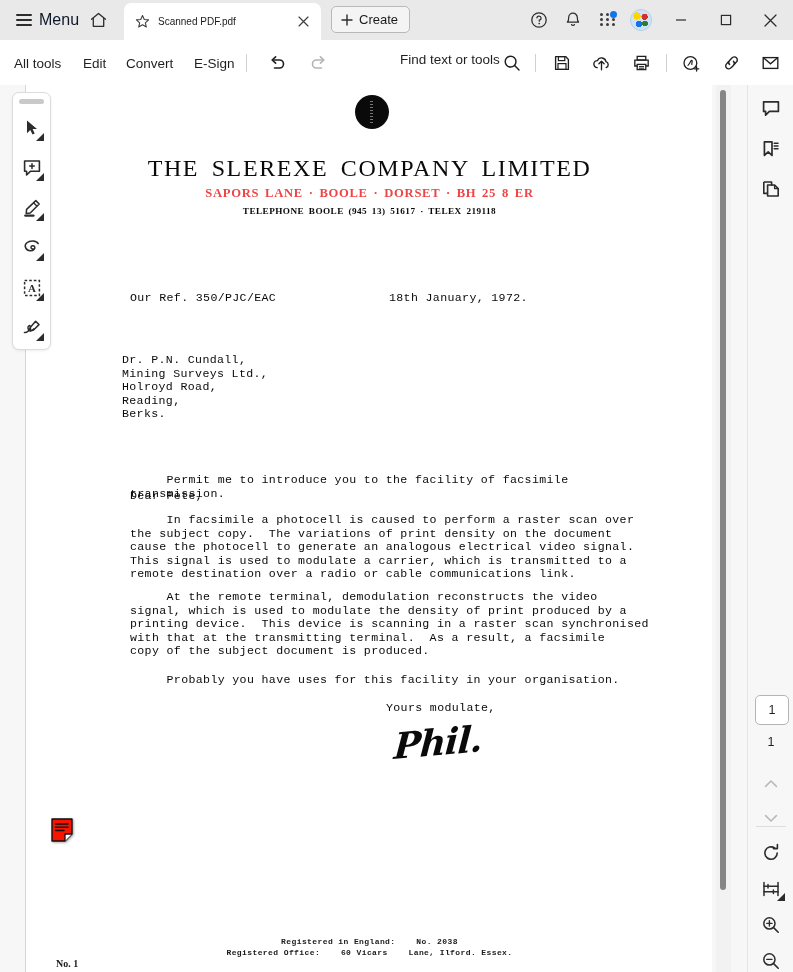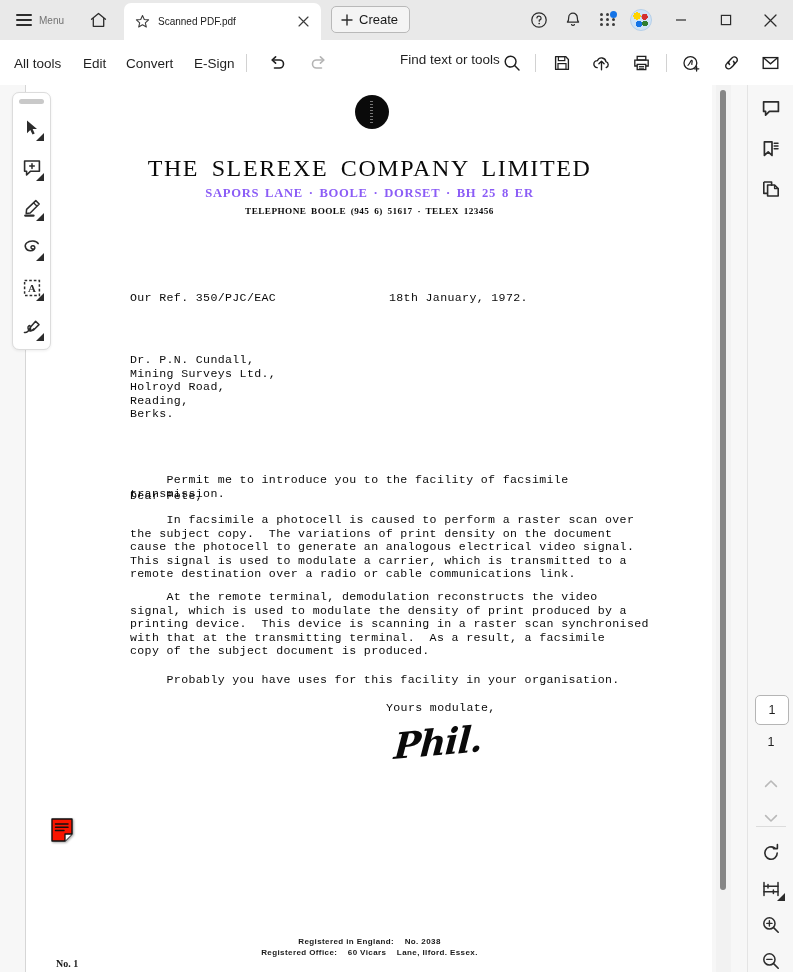--- a/index.html
+++ b/index.html
@@ -19,21 +19,21 @@
   .tb-menu{
     position:absolute;left:10px;top:8px;height:24px;
     display:flex;align-items:center;gap:7px;padding:0 6px;
     border-radius:4px;cursor:pointer;
   }
   .hamburger{display:inline-block;width:16px;height:12px;position:relative;}
   .hamburger i{position:absolute;left:0;width:16px;height:1.6px;background:#2c2c2c;border-radius:1px;}
   .hamburger i:nth-child(1){top:0;}
   .hamburger i:nth-child(2){top:5px;}
   .hamburger i:nth-child(3){top:10px;}
-  .tb-menu span{font-size:10px;color:#737373;}
+  .tb-menu span{font-size:16px;color:#0f172a;}
 
   .tb-home{position:absolute;left:85px;top:8px;width:26px;height:24px;display:flex;align-items:center;justify-content:center;cursor:pointer;border-radius:4px;}
 
   .tab{
     position:absolute;left:124px;top:3px;width:197px;height:37px;
     background:#ffffff;border-radius:7px 7px 0 0;
     display:flex;align-items:center;
   }
   .tab .star{margin-left:11px;}
   .tab .tlabel{
@@ -137,49 +137,49 @@
     opacity:.55;
   }
   .co-name{
     position:absolute;left:0;top:70px;width:687px;text-align:center;
     font-family:"Liberation Serif", serif;font-weight:normal;font-size:24px;
     letter-spacing:1.6px;word-spacing:5px;color:#0a0a0a;
   }
   .co-addr{
     position:absolute;left:0;top:101px;width:687px;text-align:center;
     font-family:"Liberation Serif", serif;font-weight:bold;font-size:12.6px;
-    letter-spacing:.7px;word-spacing:2px;color:#8b5cf6;
+    letter-spacing:.7px;word-spacing:2px;color:#ef4444;
   }
   .co-tel{
     position:absolute;left:0;top:121px;width:687px;text-align:center;
     font-family:"Liberation Serif", serif;font-weight:bold;font-size:9.2px;
     letter-spacing:.45px;word-spacing:2px;color:#0a0a0a;
   }
   .mono{
     font-family:"Liberation Mono","DejaVu Sans Mono",monospace;
     font-size:11.6px;line-height:13.6px;color:#0a0a0a;white-space:pre;letter-spacing:.35px;
   }
   .ref{position:absolute;left:104px;top:206px;}
   .date{position:absolute;left:363px;top:206px;}
-  .addressee{position:absolute;left:104px;top:268px;}
+  .addressee{position:absolute;left:96px;top:268px;}
   .salutation{position:absolute;left:104px;top:360px;margin-top:44px;}
   .para1{position:absolute;left:104px;top:388px;}
   .para2{position:absolute;left:104px;top:428px;}
   .para3{position:absolute;left:104px;top:505px;}
   .para4{position:absolute;left:104px;top:588px;}
   .closing{position:absolute;left:360px;top:616px;}
   .signature{
     position:absolute;left:368px;top:636px;
     font-family:"DejaVu Serif", serif;font-style:italic;font-weight:bold;
     font-size:36px;color:#0a0a0a;transform:rotate(-5deg) skewX(-9deg);letter-spacing:-1px;
   }
   .signer{position:absolute;left:360px;top:706px;}
   .footer{
     position:absolute;left:0;top:851px;width:687px;text-align:center;
-    font-family:Liberation Sans, sans-serif;font-weight:bold;font-size:8px;
+    font-family:Liberation Mono, monospace;font-weight:bold;font-size:8px;
     line-height:11px;letter-spacing:.4px;color:#1a1a1a;white-space:pre;
   }
   .pageno{
     position:absolute;left:30px;top:873px;
     font-family:"Liberation Serif", serif;font-weight:bold;font-size:10px;color:#1a1a1a;
   }
   .sticky{
     position:absolute;left:25px;top:733px;width:22px;height:24px;cursor:pointer;
     filter:drop-shadow(1px 1px 1px rgba(0,0,0,.35));
   }
@@ -353,21 +353,21 @@
   <div class="workarea"></div>
 
   <div class="pagewrap">
     <div class="page">
       <div class="doc">
 
         <div class="logo-blob"></div>
 
         <div class="co-name">THE SLEREXE COMPANY LIMITED</div>
         <div class="co-addr">SAPORS LANE · BOOLE · DORSET · BH 25 8 ER</div>
-        <div class="co-tel">TELEPHONE BOOLE (945 6) 51617 · TELEX 123456</div>
+        <div class="co-tel">TELEPHONE BOOLE (945 13) 51617 · TELEX 219118</div>
 
         <div class="mono ref">Our Ref. 350/PJC/EAC</div>
         <div class="mono date">18th January, 1972.</div>
         <div class="mono addressee">Dr. P.N. Cundall,
 Mining Surveys Ltd.,
 Holroyd Road,
 Reading,
 Berks.</div>
         <div class="mono salutation">Dear Pete,</div>
 

